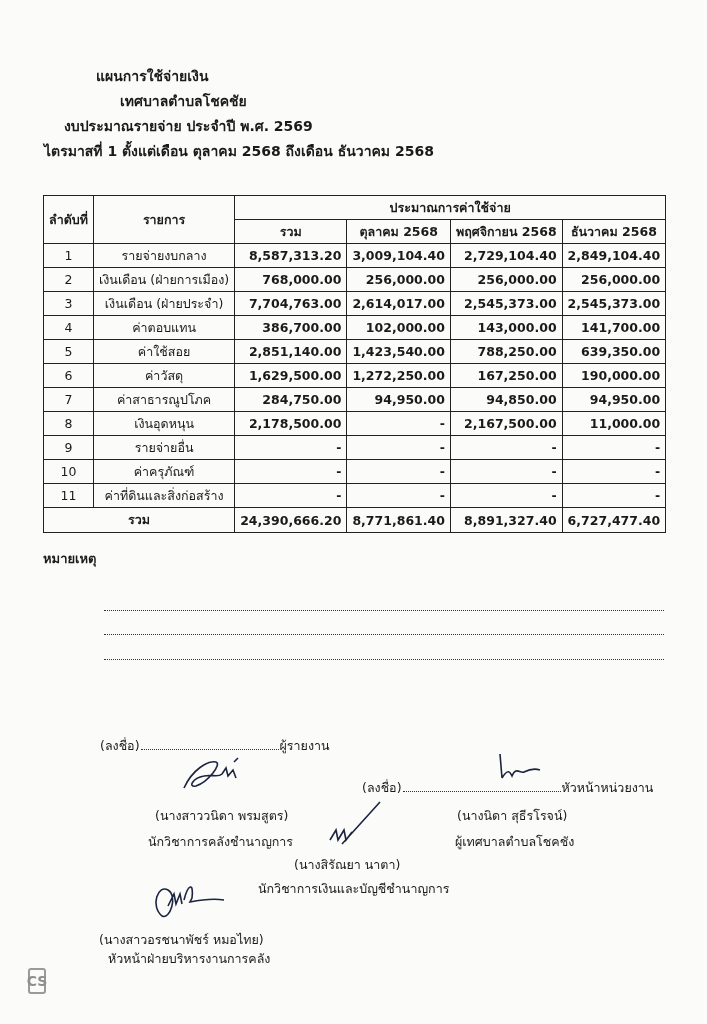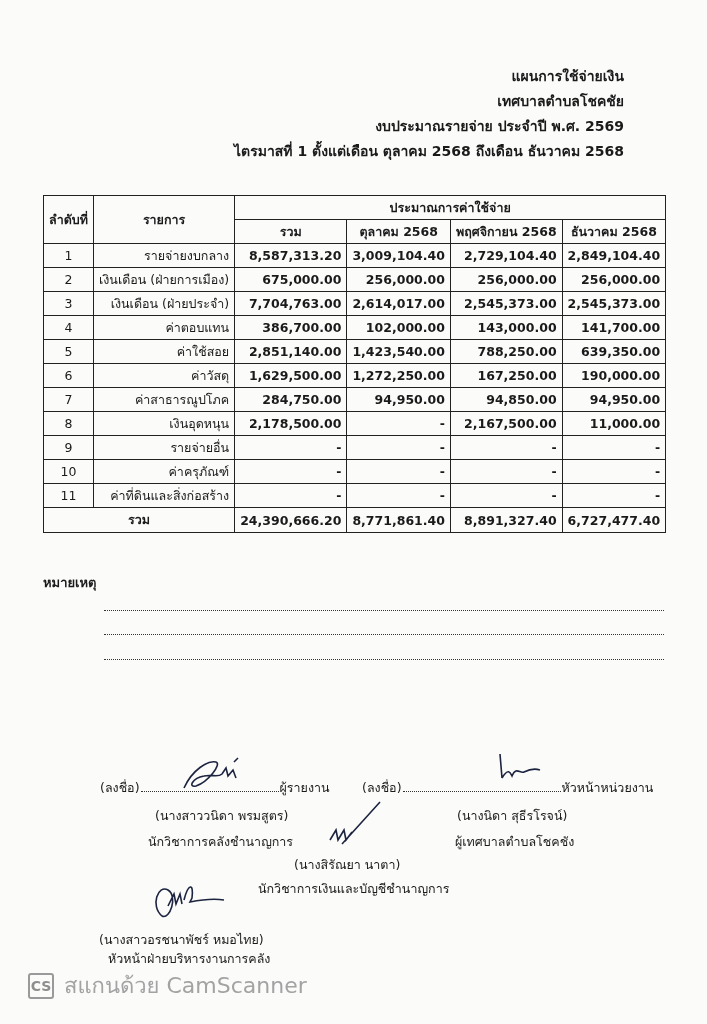--- a/index.html
+++ b/index.html
@@ -2,57 +2,57 @@
 <html><head>
 <meta charset="utf-8">
 <style>
   html, body { margin: 0; padding: 0; }
   body {
     width: 707px; height: 1024px; position: relative; overflow: hidden;
     background: #fbfbfa;
     font-family: "DejaVu Sans", "Liberation Sans", sans-serif;
     color: #1a1a1a;
   }
-  .title-block { position: absolute; left: 0; top: 64px; width: 624px; text-align: right; }
+  .title-block { position: absolute; left: 16px; top: 64px; width: 624px; text-align: left; }
   .title-line { font-size: 14px; font-weight: bold; line-height: 25px; height: 25px; }
   .title-line.l1 { padding-left: 80px; }
   .title-line.l2 { padding-left: 104px; }
   .title-line.l3 { padding-left: 48px; }
   .title-line.l4 { padding-left: 28px; }
 
   table.budget {
     position: absolute; left: 43px; top: 195px;
     border-collapse: collapse; width: 550px;
     font-size: 12.5px;
   }
   table.budget td, table.budget th {
     border: 1.4px solid #222; padding: 0 5px; height: 23px;
     white-space: nowrap;
   }
   table.budget th { font-weight: bold; text-align: center; }
   col.c-no { width: 63px; } col.c-item { width: 140px; }
   col.c-total { width: 106px; } col.c-m1 { width: 100px; }
   col.c-m2 { width: 108px; } col.c-m3 { width: 105px; }
   td.no { text-align: center; }
-  td.item { text-align: right; padding-left: 3px; }
+  td.item { text-align: center; padding-left: 3px; }
   td.num { text-align: right; font-weight: bold; }
   td.num.bold { font-weight: bold; }
   td.sum-label { text-align: center; font-weight: bold; }
   tr.sum td { height: 24px; }
 
-  .remark-label { position: absolute; left: 43px; top: 572px; font-size: 13px; font-weight: bold; }
+  .remark-label { position: absolute; left: 43px; top: 548px; font-size: 13px; font-weight: bold; }
   .dotline { position: absolute; left: 104px; width: 560px; border-bottom: 1.5px dotted #333; height: 0; }
 
   .sig { position: absolute; font-size: 12.5px; white-space: nowrap; text-align: right; }
   .sig-row { position: absolute; font-size: 12.5px; white-space: nowrap; }
   .dots { display: inline-block; border-bottom: 1.5px dotted #333; height: 0; vertical-align: baseline; margin: 0 1px; }
   .signature-mark { position: absolute; }
 
   .watermark { position: absolute; left: 28px; top: 968px; display: flex; align-items: center; }
-  .cs-logo { width: 26px; height: 26px; border: 2px solid #9a9a9a; border-radius: 3px; color: #8e8e8e;
+  .cs-logo { width: 18px; height: 26px; border: 2px solid #9a9a9a; border-radius: 3px; color: #8e8e8e;
     font-family: "DejaVu Sans", sans-serif; font-weight: bold; font-size: 14px; display: flex; align-items: center; justify-content: center; box-sizing: border-box; }
   .wm-text { margin-left: 10px; font-size: 22px; color: #a3a3a3; font-family: "DejaVu Sans", sans-serif; }
 </style>
 </head>
 <body>
 
 <div class="title-block">
   <div class="title-line l1">แผนการใช้จ่ายเงิน</div>
   <div class="title-line l2">เทศบาลตำบลโชคชัย</div>
   <div class="title-line l3">งบประมาณรายจ่าย ประจำปี พ.ศ. 2569</div>
@@ -86,21 +86,21 @@
         <td class="no">1</td>
         <td class="item">รายจ่ายงบกลาง</td>
         <td class="num bold">8,587,313.20</td>
         <td class="num">3,009,104.40</td>
         <td class="num">2,729,104.40</td>
         <td class="num">2,849,104.40</td>
       </tr>
       <tr>
         <td class="no">2</td>
         <td class="item">เงินเดือน (ฝ่ายการเมือง)</td>
-        <td class="num bold">675,000.00</td>
+        <td class="num bold">768,000.00</td>
         <td class="num">256,000.00</td>
         <td class="num">256,000.00</td>
         <td class="num">256,000.00</td>
       </tr>
       <tr>
         <td class="no">3</td>
         <td class="item">เงินเดือน (ฝ่ายประจำ)</td>
         <td class="num bold">7,704,763.00</td>
         <td class="num">2,614,017.00</td>
         <td class="num">2,545,373.00</td>
@@ -180,21 +180,21 @@
       <td class="num">6,727,477.40</td>
     </tr>
   </tfoot>
 </table>
 
 <div class="remark-label">หมายเหตุ</div>
 <div class="dotline" style="top:610px"></div>
 <div class="dotline" style="top:634px"></div>
 <div class="dotline" style="top:659px"></div>
 
-<div class="sig-row" style="left:100px; top:778px;">
+<div class="sig-row" style="left:100px; top:736px;">
   <span>(ลงชื่อ)</span><span class="dots" style="width:138px"></span><span>ผู้รายงาน</span>
 </div>
 <div class="sig-row" style="left:362px; top:778px;">
   <span>(ลงชื่อ)</span><span class="dots" style="width:158px"></span><span>หัวหน้าหน่วยงาน</span>
 </div>
 
 <svg class="signature-mark" style="left:178px; top:752px" width="80" height="42">
   <path d="M6 36 C 14 18, 30 8, 38 10 C 44 12, 30 30, 18 34 C 10 36, 14 26, 26 24 C 34 22, 40 26, 44 22 L48 16 L50 24 L55 18 L58 26 M56 10 L60 6" fill="none" stroke="#1c2440" stroke-width="1.6"></path>
 </svg>
 <svg class="signature-mark" style="left:490px; top:748px" width="60" height="38">
@@ -213,14 +213,13 @@
 <div class="sig" style="left:258px; top:879px">นักวิชาการเงินและบัญชีชำนาญการ</div>
 
 <svg class="signature-mark" style="left:148px; top:876px" width="80" height="50">
   <path d="M14 40 C 2 30, 10 8, 20 14 C 30 20, 22 44, 14 40 M20 30 L26 18 L28 28 L32 18 L34 28 M36 24 C 40 8, 46 6, 44 22 L 42 26 C 52 24, 64 22, 76 24" fill="none" stroke="#1c2440" stroke-width="1.6"></path>
 </svg>
 <div class="sig" style="left:99px; top:930px">(นางสาวอรชนาพัชร์  หมอไทย)</div>
 <div class="sig" style="left:108px; top:949px">หัวหน้าฝ่ายบริหารงานการคลัง</div>
 
 <div class="watermark">
   <div class="cs-logo">CS</div>
-  <div class="wm-text">สแกนด้วย CamScanner</div>
 </div>
 
 </body></html>

